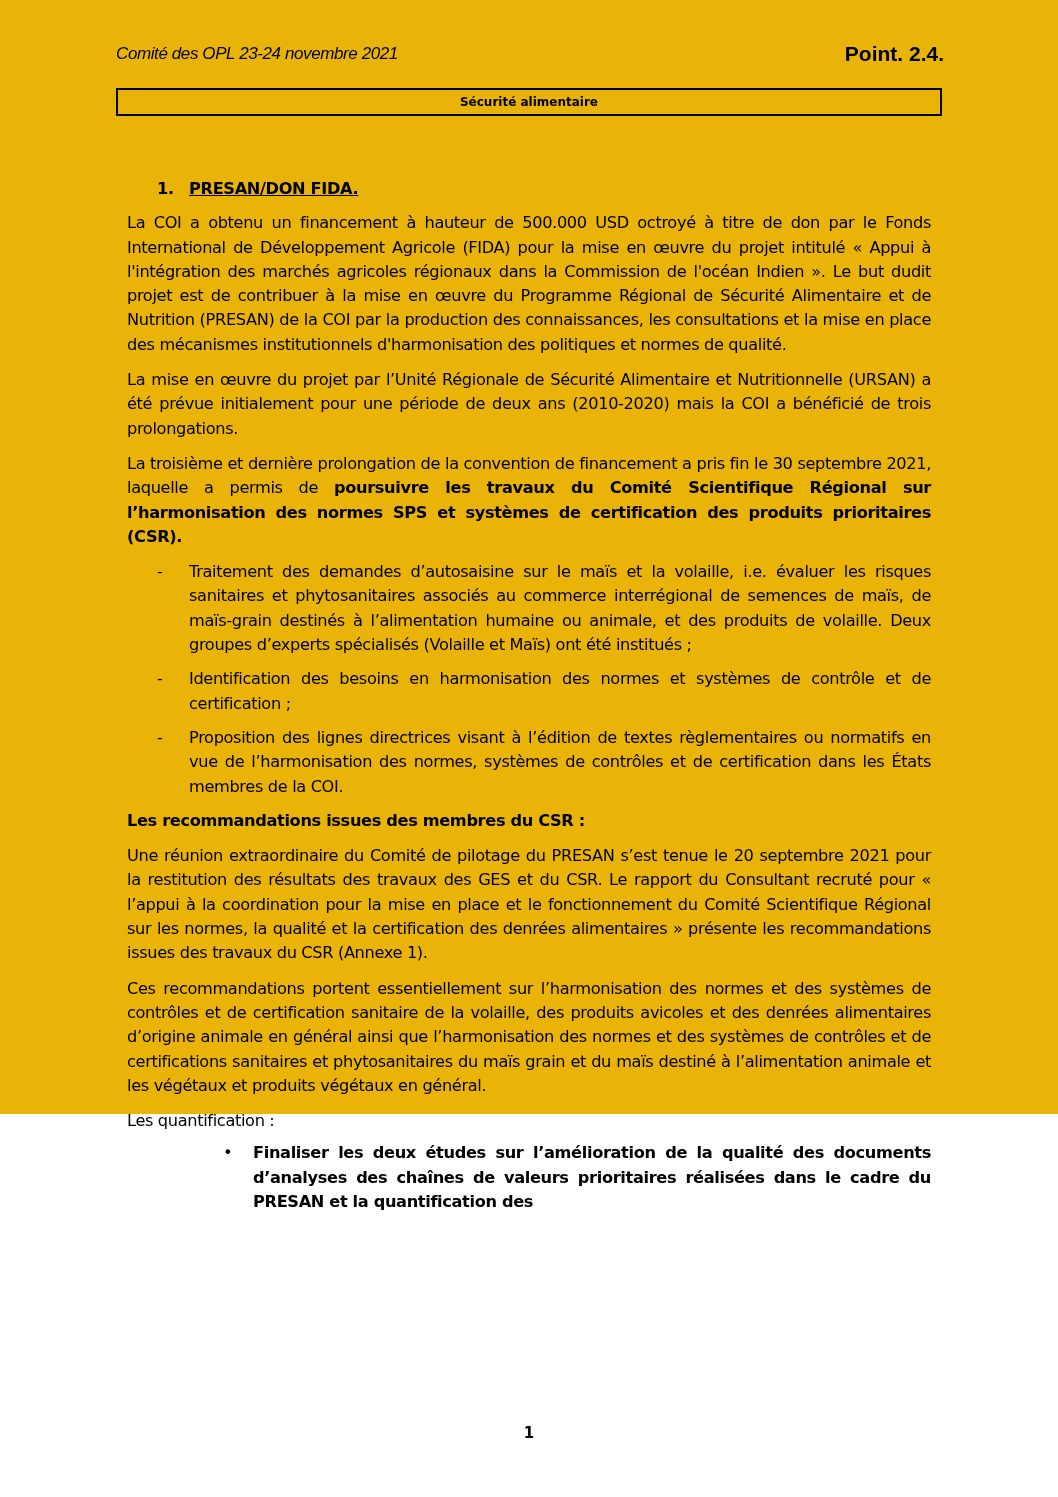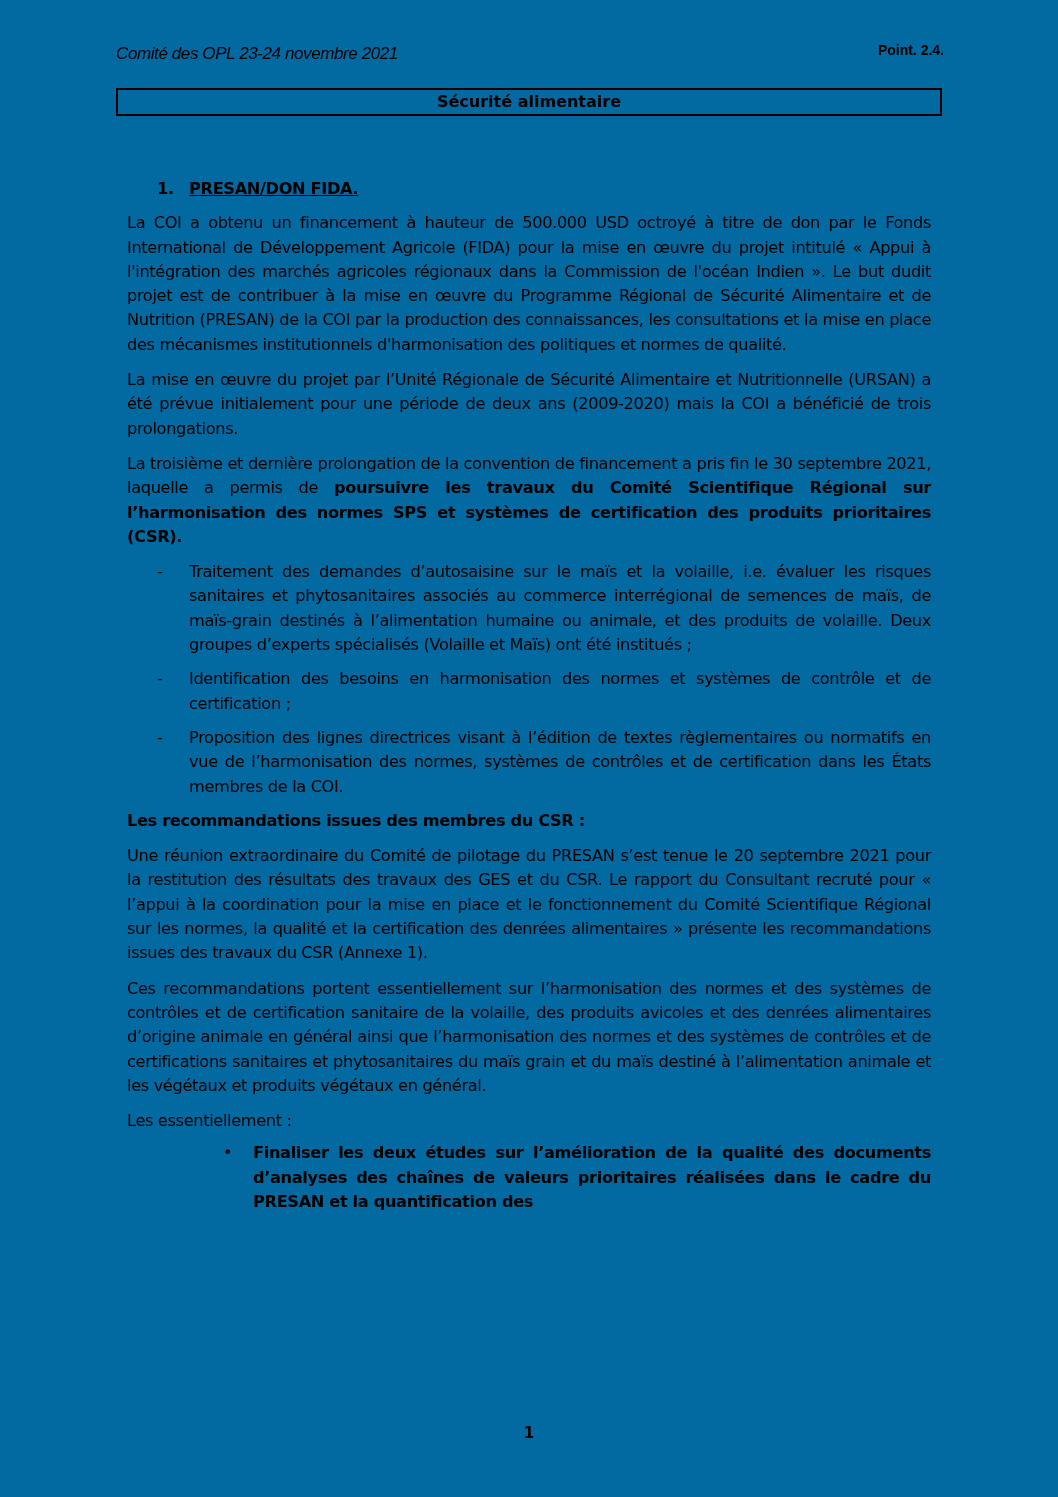--- a/index.html
+++ b/index.html
@@ -1,20 +1,20 @@
 <!DOCTYPE html>
 <html><head>
 <meta charset="utf-8">
 <style>
   html, body { margin: 0; padding: 0; background: #ffffff; }
   body { width: 1058px; height: 1497px; position: relative; overflow: hidden; color: #000; }
-  .page { position: absolute; left: 0; top: 0; width: 1058px; height: 1497px; background: #0369a1; }
+  .page { position: absolute; left: 0; top: 0; width: 1058px; height: 1114px; background: #eab308; }
   .hdr-left { position: absolute; left: 116px; top: 44px; font-family: "Liberation Sans", sans-serif; font-style: italic; font-size: 17px; letter-spacing: -0.4px; }
-  .hdr-right { position: absolute; right: 114px; top: 42px; font-family: "Liberation Sans", sans-serif; font-weight: bold; font-size: 14px; }
-  .title-box { position: absolute; left: 116px; top: 88px; width: 826px; height: 28px; border: 2px solid #000; box-sizing: border-box; text-align: center; font-family: "DejaVu Sans", sans-serif; font-weight: bold; font-size: 16px; line-height: 24px; }
+  .hdr-right { position: absolute; right: 114px; top: 42px; font-family: "Liberation Sans", sans-serif; font-weight: bold; font-size: 21px; }
+  .title-box { position: absolute; left: 116px; top: 88px; width: 826px; height: 28px; border: 2px solid #000; box-sizing: border-box; text-align: center; font-family: "DejaVu Sans", sans-serif; font-weight: bold; font-size: 12px; line-height: 24px; }
   .body { position: absolute; left: 127px; top: 164px; width: 804px; font-family: "DejaVu Sans", sans-serif; font-size: 16.2px; line-height: 24.3px; letter-spacing: -0.35px; }
   .sec-title { margin: 13px 0 10px 30px; font-weight: bold; }
   .sec-title .num { display: inline-block; width: 32px; }
   .sec-title .txt { text-decoration: underline; }
   p { margin: 4px 0 11px 0; text-align: justify; }
   .bold { font-weight: bold; }
   ul.dash { list-style: none; margin: 0 0 8px 0; padding: 0; }
   ul.dash li { position: relative; padding-left: 62px; margin: 0 0 10px 0; text-align: justify; }
   ul.dash li .mark { position: absolute; left: 30px; top: 0; }
   ul.bullets { list-style: none; margin: 8px 0 0 0; padding: 0; }
@@ -30,34 +30,34 @@
   <div class="hdr-right">Point. 2.4.</div>
 
   <div class="title-box">Sécurité alimentaire</div>
 
   <div class="body">
     <div class="sec-title">
       <span class="num">1.</span><span class="txt">PRESAN/DON FIDA.</span>
     </div>
 
     <p>La COI a obtenu un financement à hauteur de 500.000 USD octroyé à titre de don par le Fonds International de Développement Agricole (FIDA) pour la mise en œuvre du projet intitulé « Appui à l'intégration des marchés agricoles régionaux dans la Commission de l'océan Indien ». Le but dudit projet est de contribuer à la mise en œuvre du Programme Régional de Sécurité Alimentaire et de Nutrition (PRESAN) de la COI par la production des connaissances, les consultations et la mise en place des mécanismes institutionnels d'harmonisation des politiques et normes de qualité.</p>
-    <p>La mise en œuvre du projet par l’Unité Régionale de Sécurité Alimentaire et Nutritionnelle (URSAN) a été prévue initialement pour une période de deux ans (2009-2020) mais la COI a bénéficié de trois prolongations.</p>
+    <p>La mise en œuvre du projet par l’Unité Régionale de Sécurité Alimentaire et Nutritionnelle (URSAN) a été prévue initialement pour une période de deux ans (2010-2020) mais la COI a bénéficié de trois prolongations.</p>
     <p><span>La troisième et dernière prolongation de la convention de financement a pris fin le 30 septembre 2021, laquelle a permis de </span><span class="bold">poursuivre les travaux du Comité Scientifique Régional sur l’harmonisation des normes SPS et systèmes de certification des produits prioritaires (CSR).</span></p>
 
 
     <ul class="dash">
       <li><span class="mark">-</span><span>Traitement des demandes d’autosaisine sur le maïs et la volaille, i.e. évaluer les risques sanitaires et phytosanitaires associés au commerce interrégional de semences de maïs, de maïs-grain destinés à l’alimentation humaine ou animale, et des produits de volaille. Deux groupes d’experts spécialisés (Volaille et Maïs) ont été institués ;</span></li>
       <li><span class="mark">-</span><span>Identification des besoins en harmonisation des normes et systèmes de contrôle et de certification ;</span></li>
       <li><span class="mark">-</span><span>Proposition des lignes directrices visant à l’édition de textes règlementaires ou normatifs en vue de l’harmonisation des normes, systèmes de contrôles et de certification dans les États membres de la COI.</span></li>
     </ul>
 
     <p class="bold">Les recommandations issues des membres du CSR :</p>
     <p>Une réunion extraordinaire du Comité de pilotage du PRESAN s’est tenue le 20 septembre 2021 pour la restitution des résultats des travaux des GES et du CSR. Le rapport du Consultant recruté pour « l’appui à la coordination pour la mise en place et le fonctionnement du Comité Scientifique Régional sur les normes, la qualité et la certification des denrées alimentaires » présente les recommandations issues des travaux du CSR (Annexe 1).</p>
     <p>Ces recommandations portent essentiellement sur l’harmonisation des normes et des systèmes de contrôles et de certification sanitaire de la volaille, des produits avicoles et des denrées alimentaires d’origine animale en général ainsi que l’harmonisation des normes et des systèmes de contrôles et de certifications sanitaires et phytosanitaires du maïs grain et du maïs destiné à l’alimentation animale et les végétaux et produits végétaux en général.</p>
-    <p style="margin-bottom:0">Les essentiellement :</p>
+    <p style="margin-bottom:0">Les quantification :</p>
 
     <ul class="bullets">
       <li><span class="mark">•</span><span>Finaliser les deux études sur l’amélioration de la qualité des documents d’analyses des chaînes de valeurs prioritaires réalisées dans le cadre du PRESAN et la quantification des</span></li>
     </ul>
   </div>
 
   <div class="page-num">1</div>
 </div>
 
 </body></html>

